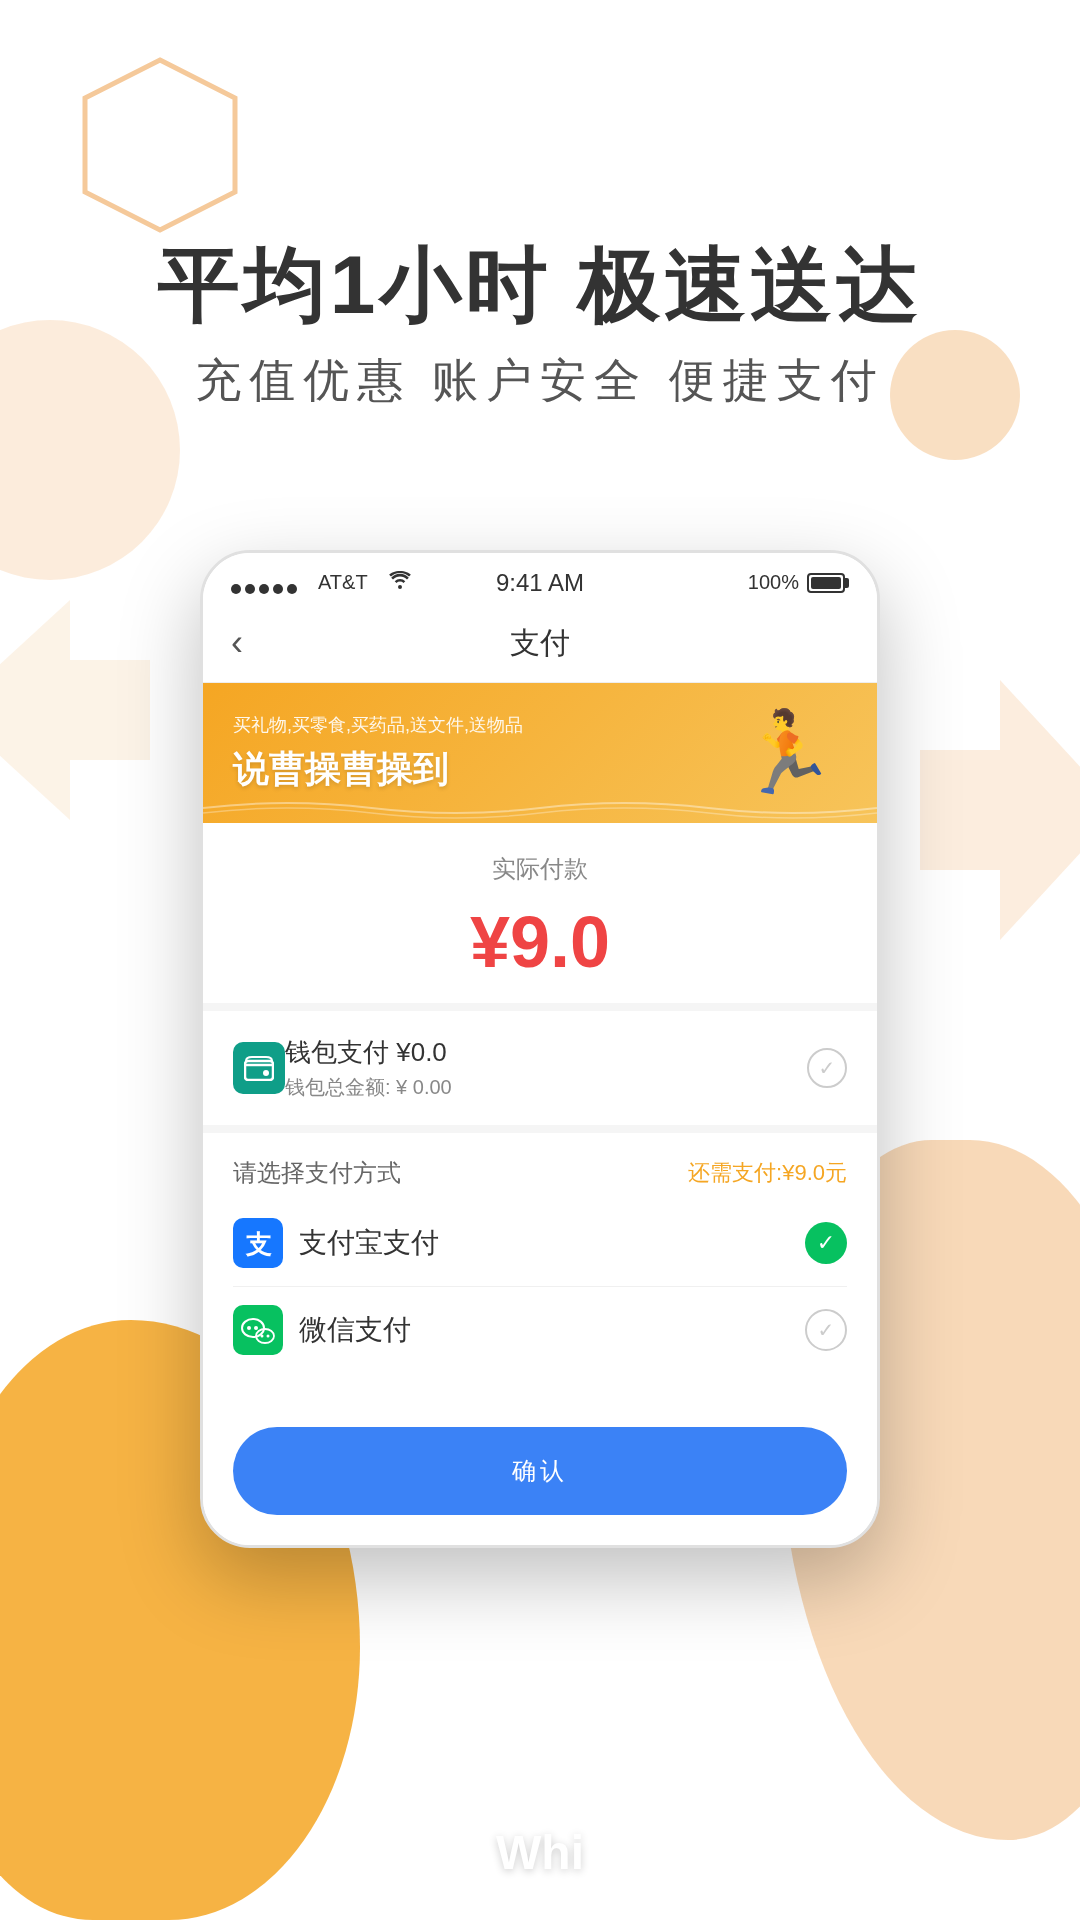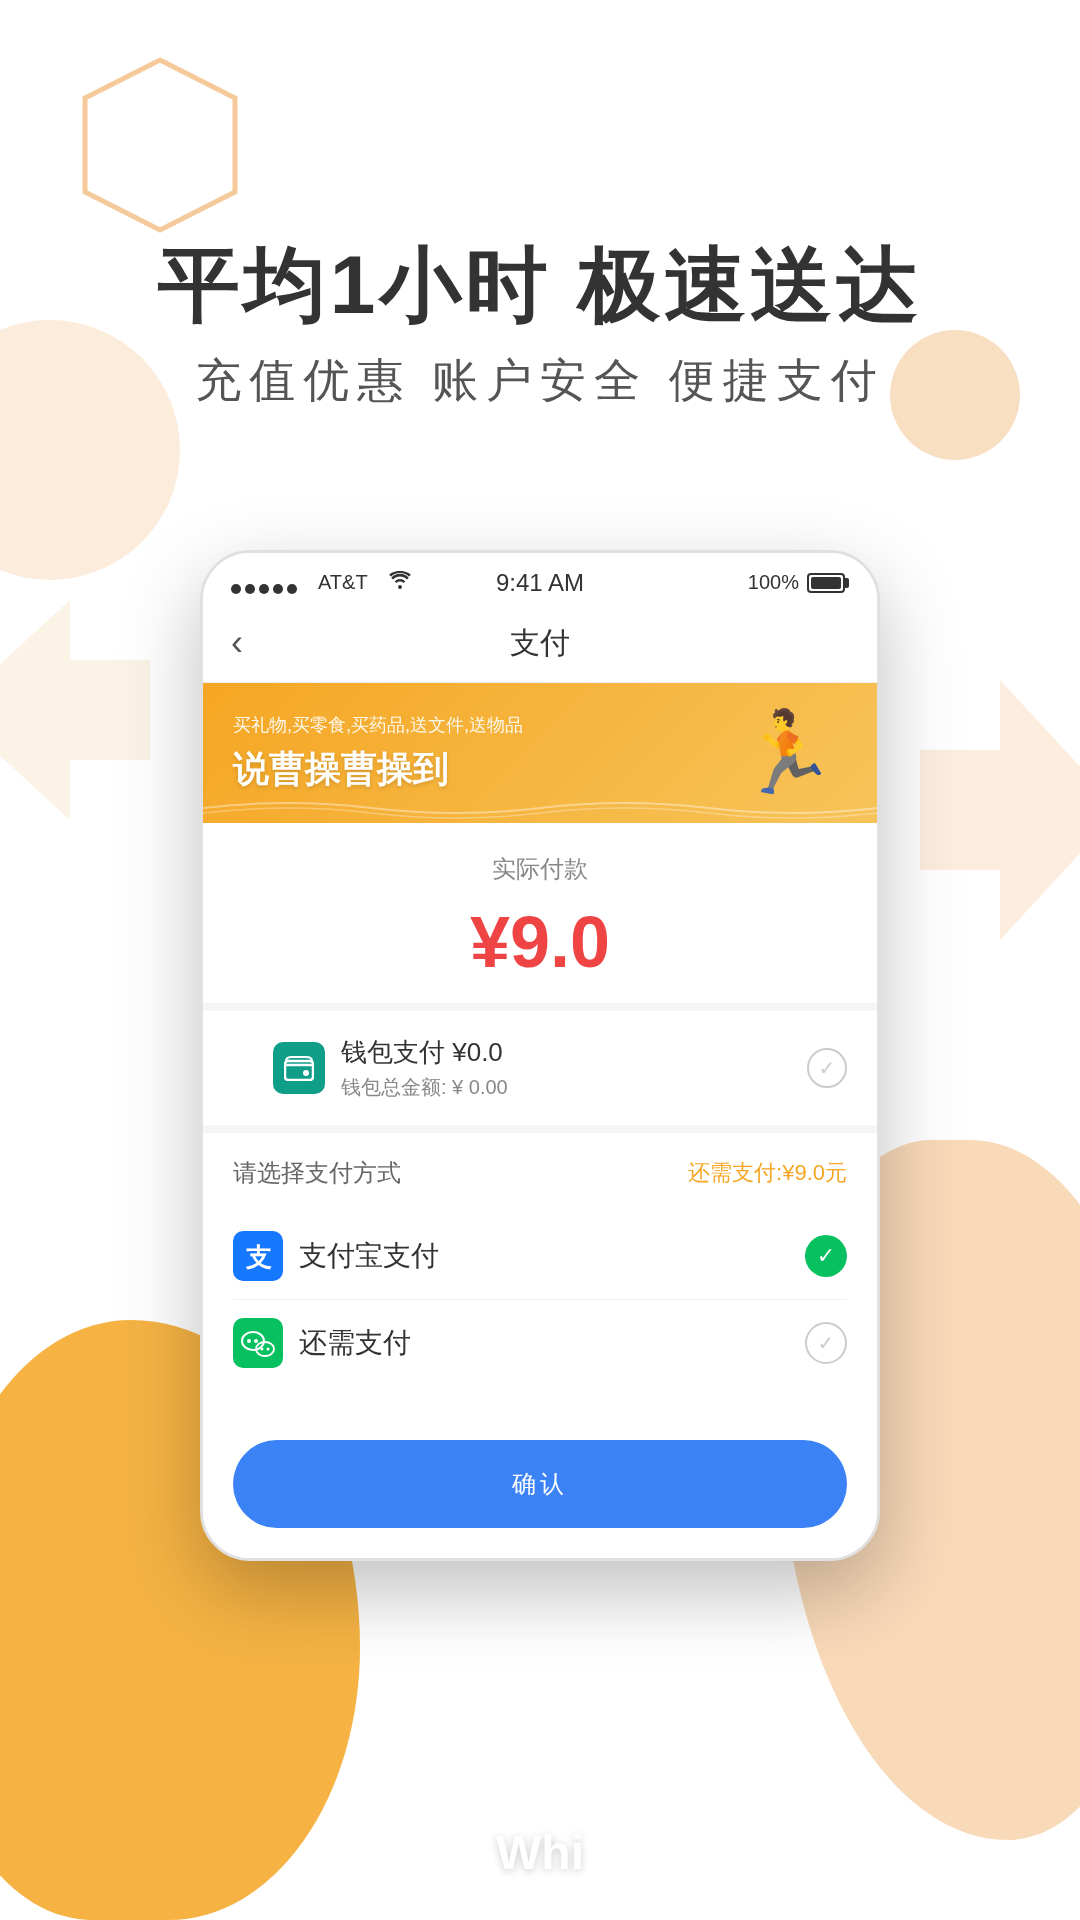--- a/index.html
+++ b/index.html
@@ -278,22 +278,20 @@
 
     .wallet-row {
       display: flex;
       align-items: center;
       justify-content: space-between;
     }
 
     .wallet-left {
       display: flex;
       align-items: center;
-      gap: 16px;
-      margin-left: 40px;
     }
 
     .wallet-icon {
       width: 52px;
       height: 52px;
       background: #0f9e88;
       border-radius: 10px;
       display: flex;
       align-items: center;
       justify-content: center;
@@ -327,21 +325,21 @@
     
     .payment-methods {
       background: #ffffff;
       padding: 24px 30px;
     }
 
     .payment-method-header {
       display: flex;
       justify-content: space-between;
       align-items: center;
-      margin-bottom: 24px;
+      margin-bottom: 11px;
     }
 
     .method-header-left {
       font-size: 24px;
       color: #666;
     }
 
     .method-header-right {
       font-size: 22px;
       color: #f5a623;
@@ -603,21 +601,21 @@
           <div class="method-icon-wechat">
             <svg width="34" height="28" viewBox="0 0 34 28">
                 <ellipse cx="12" cy="12" rx="11" ry="9" fill="none" stroke="white" stroke-width="2"></ellipse>
                 <circle cx="8" cy="12" r="2" fill="white"></circle>
                 <circle cx="15" cy="12" r="2" fill="white"></circle>
                 <ellipse cx="24" cy="20" rx="9" ry="7" fill="none" stroke="white" stroke-width="1.8"></ellipse>
                 <circle cx="21" cy="20" r="1.5" fill="white"></circle>
                 <circle cx="27" cy="20" r="1.5" fill="white"></circle>
               </svg>
           </div>
-          <span class="method-name">还需支付</span>
+          <span class="method-name">微信支付</span>
         </div>
         <div class="check-unselected">✓</div>
       </div>
     </div>
 
     <div class="confirm-btn-wrap">
       <button class="confirm-btn">确认</button>
     </div>
 
   </div>

